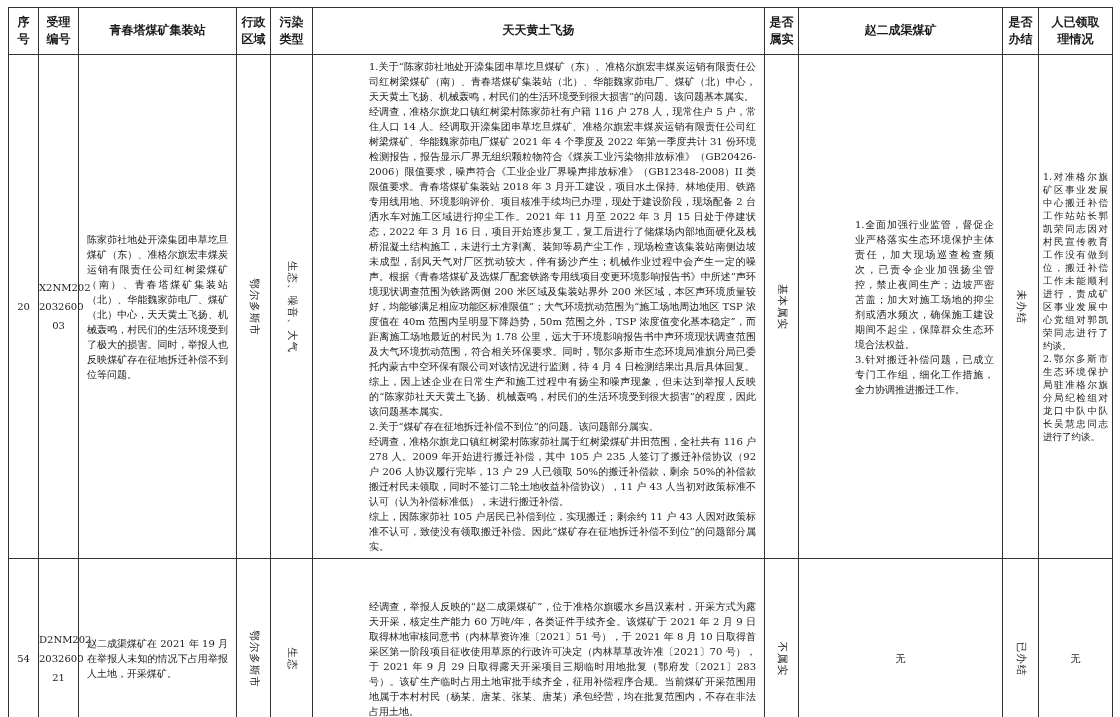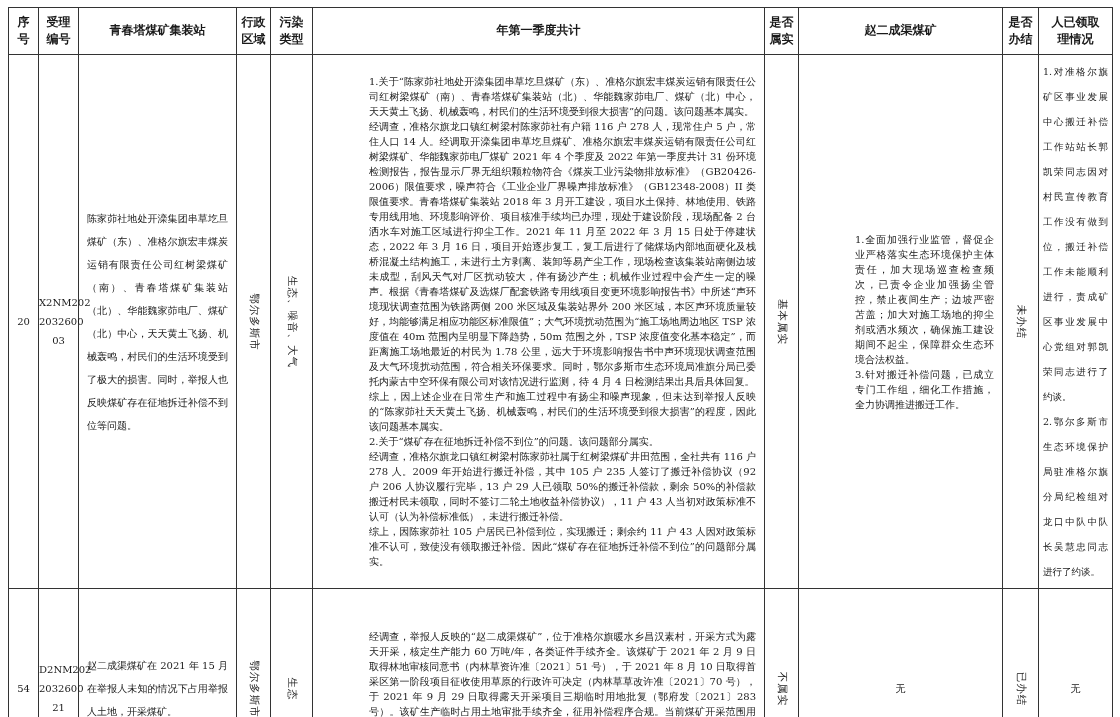--- a/index.html
+++ b/index.html
@@ -41,28 +41,28 @@
     text-align: justify;
     white-space: pre-line;
     line-height: 15px;
     padding: 4px 8px;
     margin-left: 48px;
   }
   .txt-mid {
     font-size: 10px;
     text-align: justify;
     white-space: pre-line;
-    line-height: 23px;
+    line-height: 15px;
     padding: 4px 8px;
   }
   .txt-narrow {
     font-size: 9.5px;
     text-align: justify;
     white-space: pre-line;
-    line-height: 25px;
+    line-height: 13px;
     padding: 4px 4px;
   }
   .center-sm {
     font-size: 10px;
     text-align: center;
     white-space: pre-line;
     line-height: 19px;
   }
   
   .vtext {
@@ -95,21 +95,21 @@
     <tr style="height:47px;">
       <th>序
 号</th>
       <th>受理
 编号</th>
       <th>青春塔煤矿集装站</th>
       <th>行政
 区域</th>
       <th>污染
 类型</th>
-      <th>年第一季度共计</th>
+      <th>天天黄土飞扬</th>
       <th>是否
 属实</th>
       <th>赵二成渠煤矿</th>
       <th>是否
 办结</th>
       <th>人已领取
 理情况</th>
     </tr>
   </thead>
   <tbody>
@@ -157,21 +157,21 @@
     <tr style="height:200px;">
       <td>
         <div class="center-sm">54</div>
       </td>
       <td>
         <div class="center-sm">D2NM202
 2032600
 21</div>
       </td>
       <td>
-        <div class="txt-mid">赵二成渠煤矿在 2021 年 15 月在举报人未知的情况下占用举报人土地，开采煤矿。</div>
+        <div class="txt-mid">赵二成渠煤矿在 2021 年 19 月在举报人未知的情况下占用举报人土地，开采煤矿。</div>
       </td>
       <td>
         <span class="vtext">鄂尔多斯市</span>
       </td>
       <td>
         <span class="vtext">生态</span>
       </td>
       <td>
         <div class="txt">经调查，举报人反映的“赵二成渠煤矿”，位于准格尔旗暖水乡昌汉素村，开采方式为露天开采，核定生产能力 60 万吨/年，各类证件手续齐全。该煤矿于 2021 年 2 月 9 日取得林地审核同意书（内林草资许准〔2021〕51 号），于 2021 年 8 月 10 日取得首采区第一阶段项目征收使用草原的行政许可决定（内林草草改许准〔2021〕70 号），于 2021 年 9 月 29 日取得露天开采项目三期临时用地批复（鄂府发〔2021〕283 号）。该矿生产临时占用土地审批手续齐全，征用补偿程序合规。当前煤矿开采范围用地属于本村村民（杨某、唐某、张某、唐某）承包经营，均在批复范围内，不存在非法占用土地。</div>
       </td>

